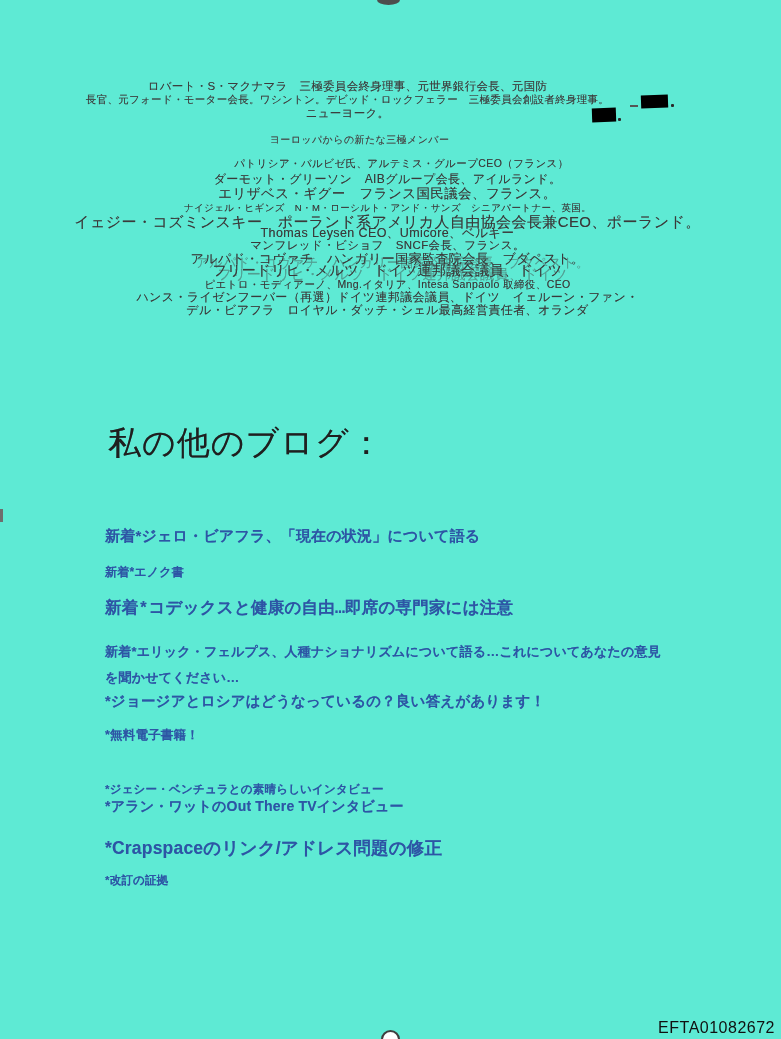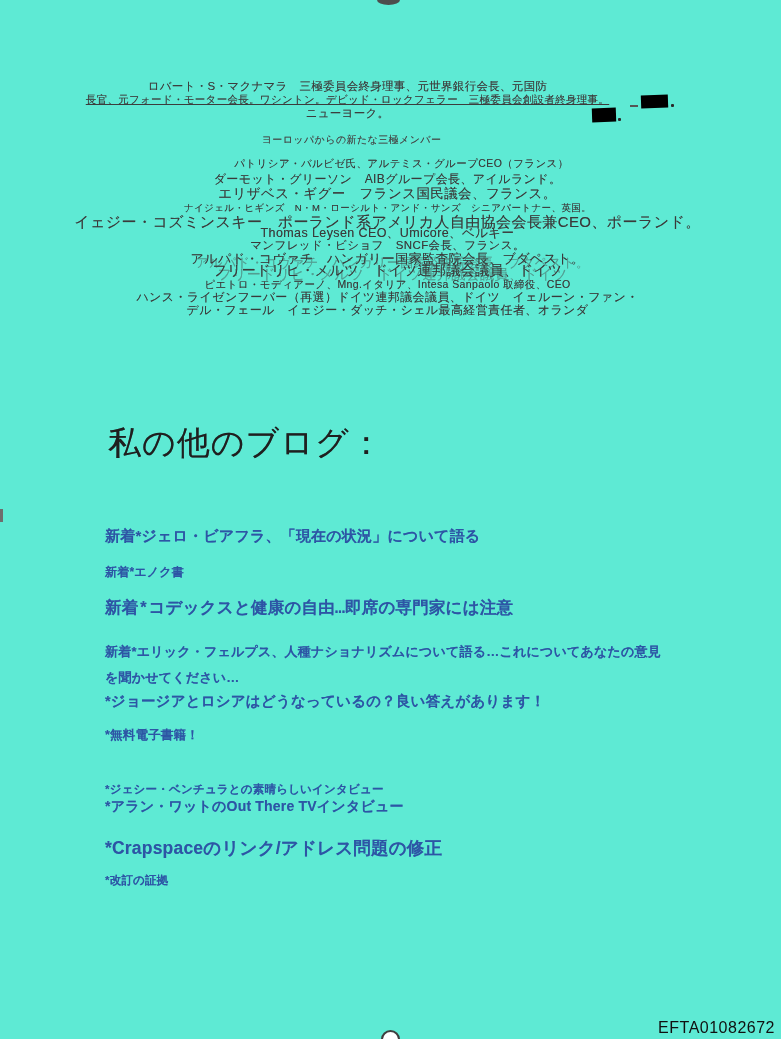--- a/index.html
+++ b/index.html
@@ -9,23 +9,23 @@
     background:#5eead4;
     overflow:hidden;
     font-family:"Liberation Sans","DejaVu Sans",sans-serif;
     color:#3d3d3d;
   }
   
   .top-block{position:absolute;left:0;top:0;width:695px;text-align:center;}
   .tline{position:absolute;left:0;width:100%;color:#3c3c3c;letter-spacing:.3px;
          text-shadow:0 0 .5px rgba(70,70,70,.55);}
   .t1{top:79px;font-size:11.5px;}
-  .t2{top:93px;font-size:10.5px;text-decoration:underline;}
+  .t2{top:93px;font-size:10.5px;}
   .t3{top:106px;font-size:11.5px;}
-  .subhead{position:absolute;left:4px;top:133px;width:695px;text-align:center;
+  .subhead{position:absolute;left:12px;top:133px;width:695px;text-align:center;
            font-size:10px;color:#454545;letter-spacing:.4px;
            text-shadow:0 0 .5px rgba(70,70,70,.5);}
   
   .redact{position:absolute;background:#000;}
   .r1{left:641px;top:95px;width:27px;height:13px;transform:rotate(-2deg);}
   .r2{left:592px;top:108px;width:24px;height:14px;transform:rotate(-2deg);}
   .dot{position:absolute;background:#2a2a2a;width:3px;height:3px;border-radius:1px;}
   .d1{left:671px;top:104px;}
   .d2{left:618px;top:118px;}
   .comma-mark{position:absolute;left:630px;top:105px;width:8px;height:2px;background:#555;}
@@ -98,21 +98,21 @@
     <div class="mline m3">ナイジェル・ヒギンズ　N・M・ローシルト・アンド・サンズ　シニアパートナー、英国。</div>
     <div class="mline m4">イェジー・コズミンスキー　ポーランド系アメリカ人自由協会会長兼CEO、ポーランド。</div>
     <div class="mline m5">Thomas Leysen CEO、Umicore、ベルギー</div>
     <div class="mline m6">マンフレッド・ビショフ　SNCF会長、フランス。</div>
     <div class="mline m7 ghost" aria-hidden="true">アルパド・コヴァチ　ハンガリー国家監査院会長、ブダペスト。</div>
     <div class="mline m7">アルパド・コヴァチ　ハンガリー国家監査院会長、ブダペスト。</div>
     <div class="mline m8 ghost" aria-hidden="true">フリードリヒ・メルツ　ドイツ連邦議会議員、ドイツ</div>
     <div class="mline m8">フリードリヒ・メルツ　ドイツ連邦議会議員、ドイツ</div>
     <div class="mline m9">ピエトロ・モディアーノ、Mng.イタリア、Intesa Sanpaolo 取締役、CEO</div>
     <div class="mline m10">ハンス・ライゼンフーバー（再選）ドイツ連邦議会議員、ドイツ　イェルーン・ファン・</div>
-    <div class="mline m11">デル・フェール　イェジー・ダッチ・シェル最高経営責任者、オランダ</div>
+    <div class="mline m11">デル・ビアフラ　ロイヤル・ダッチ・シェル最高経営責任者、オランダ</div>
   </div>
 
   <div class="blog-heading">私の他のブログ：</div>
 
   <a class="link l0">新着*ジェロ・ビアフラ、「現在の状況」について語る</a>
   <a class="link l1">新着*エノク書</a>
   <a class="link l2">新着*コデックスと健康の自由…即席の専門家には注意</a>
   <a class="link l3">新着*エリック・フェルプス、人種ナショナリズムについて語る…これについてあなたの意見を聞かせてください…</a>
   <a class="link l4">*ジョージアとロシアはどうなっているの？良い答えがあります！</a>
   <a class="link l5">*無料電子書籍！</a>

